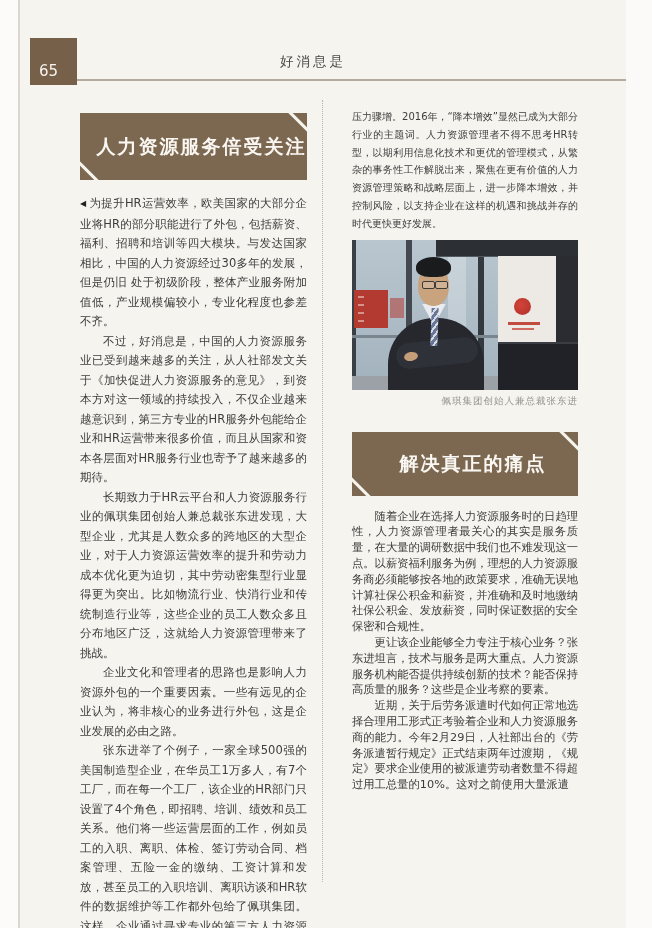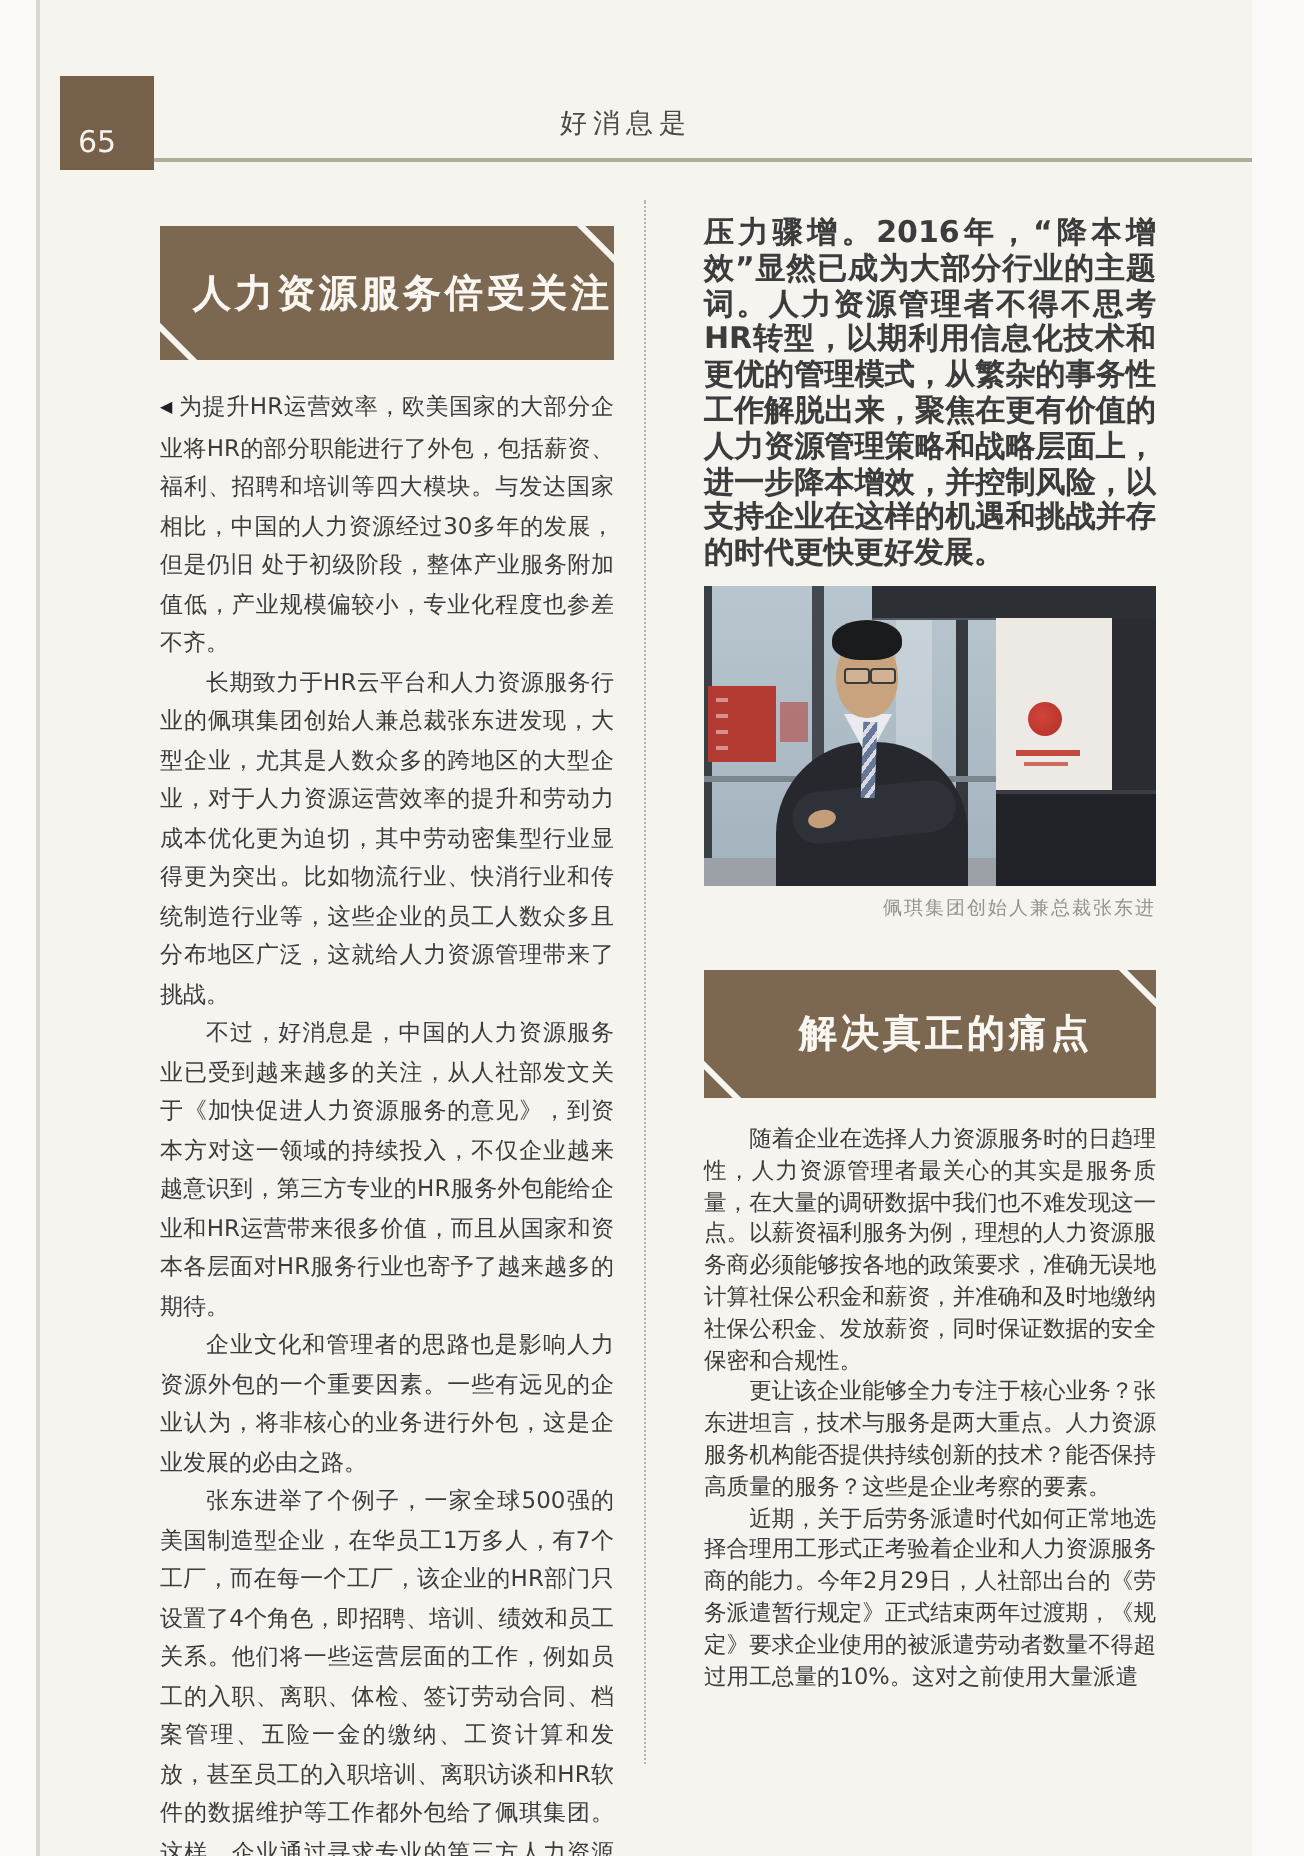--- a/index.html
+++ b/index.html
@@ -36,21 +36,21 @@
   .hbox{position:relative;background:var(--accent-brown);color:#faf7f3;display:flex;align-items:center;
     justify-content:center;font-size:19px;font-weight:700;letter-spacing:2px;overflow:visible;padding-left:16px;}
   .hbox.h1{height:67px;margin-bottom:14px;}
   .hbox.h2{height:64px;margin-top:22px;margin-bottom:13px;}
   .hbox .slash{position:absolute;background:var(--paper);height:3px;width:38px;}
   .slash.tr{top:7px;right:-11px;transform:rotate(45deg);}
   .slash.bl{bottom:7px;left:-11px;transform:rotate(45deg);}
 
   .body p{margin:0;text-align:justify;text-indent:2em;color:var(--text);}
   .left-body p{font-size:11.5px;line-height:19.5px;}
-  .right-top p{font-size:15px;line-height:17.8px;font-weight:bold;}
+  .right-top p{font-size:10px;line-height:17.8px;}
   .right-bottom p{font-size:11.3px;line-height:15.8px;}
   .body p.noindent{text-indent:0;}
   .pmark{font-size:8px;position:relative;top:-1px;margin-right:3px;color:#222;}
 
   
   .photo{position:relative;width:226px;height:150px;margin-top:7px;overflow:hidden;background:linear-gradient(#b9c6cf,#a2b2bd);}
   .photo div{position:absolute;}
   .ph-streak{left:96px;top:0;width:18px;height:136px;background:rgba(255,255,255,.25);}
   .ph-m1{left:0;top:0;width:4px;height:150px;background:#3a3e45;}
   .ph-m2{left:54px;top:0;width:6px;height:150px;background:#434851;}
@@ -99,22 +99,22 @@
   <div class="divider"></div>
 
   <div class="left-col">
     <div class="hbox h1">
       <span class="slash tr"></span>
       <span class="slash bl"></span>
       <span>人力资源服务倍受关注</span>
     </div>
     <div class="body left-body">
       <p class="noindent"><span class="pmark">◀</span><span>为提升HR运营效率，欧美国家的大部分企业将HR的部分职能进行了外包，包括薪资、福利、招聘和培训等四大模块。与发达国家相比，中国的人力资源经过30多年的发展，但是仍旧 处于初级阶段，整体产业服务附加值低，产业规模偏较小，专业化程度也参差不齐。</span></p>
+      <p>不过，好消息是，中国的人力资源服务业已受到越来越多的关注，从人社部发文关于《加快促进人力资源服务的意见》，到资本方对这一领域的持续投入，不仅企业越来越意识到，第三方专业的HR服务外包能给企业和HR运营带来很多价值，而且从国家和资本各层面对HR服务行业也寄予了越来越多的期待。</p>
       <p>长期致力于HR云平台和人力资源服务行业的佩琪集团创始人兼总裁张东进发现，大型企业，尤其是人数众多的跨地区的大型企业，对于人力资源运营效率的提升和劳动力成本优化更为迫切，其中劳动密集型行业显得更为突出。比如物流行业、快消行业和传统制造行业等，这些企业的员工人数众多且分布地区广泛，这就给人力资源管理带来了挑战。</p>
-      <p>不过，好消息是，中国的人力资源服务业已受到越来越多的关注，从人社部发文关于《加快促进人力资源服务的意见》，到资本方对这一领域的持续投入，不仅企业越来越意识到，第三方专业的HR服务外包能给企业和HR运营带来很多价值，而且从国家和资本各层面对HR服务行业也寄予了越来越多的期待。</p>
       <p>企业文化和管理者的思路也是影响人力资源外包的一个重要因素。一些有远见的企业认为，将非核心的业务进行外包，这是企业发展的必由之路。</p>
       <p>张东进举了个例子，一家全球500强的美国制造型企业，在华员工1万多人，有7个工厂，而在每一个工厂，该企业的HR部门只设置了4个角色，即招聘、培训、绩效和员工关系。他们将一些运营层面的工作，例如员工的入职、离职、体检、签订劳动合同、档案管理、五险一金的缴纳、工资计算和发放，甚至员工的入职培训、离职访谈和HR软件的数据维护等工作都外包给了佩琪集团。这样，企业通过寻求专业的第三方人力资源服务机构进行合作，不仅推进了HR战略转型和共享服务中心的建设，更让该企业能够全力专注于核心业务，并且增强了企业用工的合规性。</p>
 
     </div>
   </div>
 
   <div class="right-col">
     <div class="body right-top">
       <p class="noindent">压力骤增。2016年，“降本增效”显然已成为大部分行业的主题词。人力资源管理者不得不思考HR转型，以期利用信息化技术和更优的管理模式，从繁杂的事务性工作解脱出来，聚焦在更有价值的人力资源管理策略和战略层面上，进一步降本增效，并控制风险，以支持企业在这样的机遇和挑战并存的时代更快更好发展。</p>
     </div>

